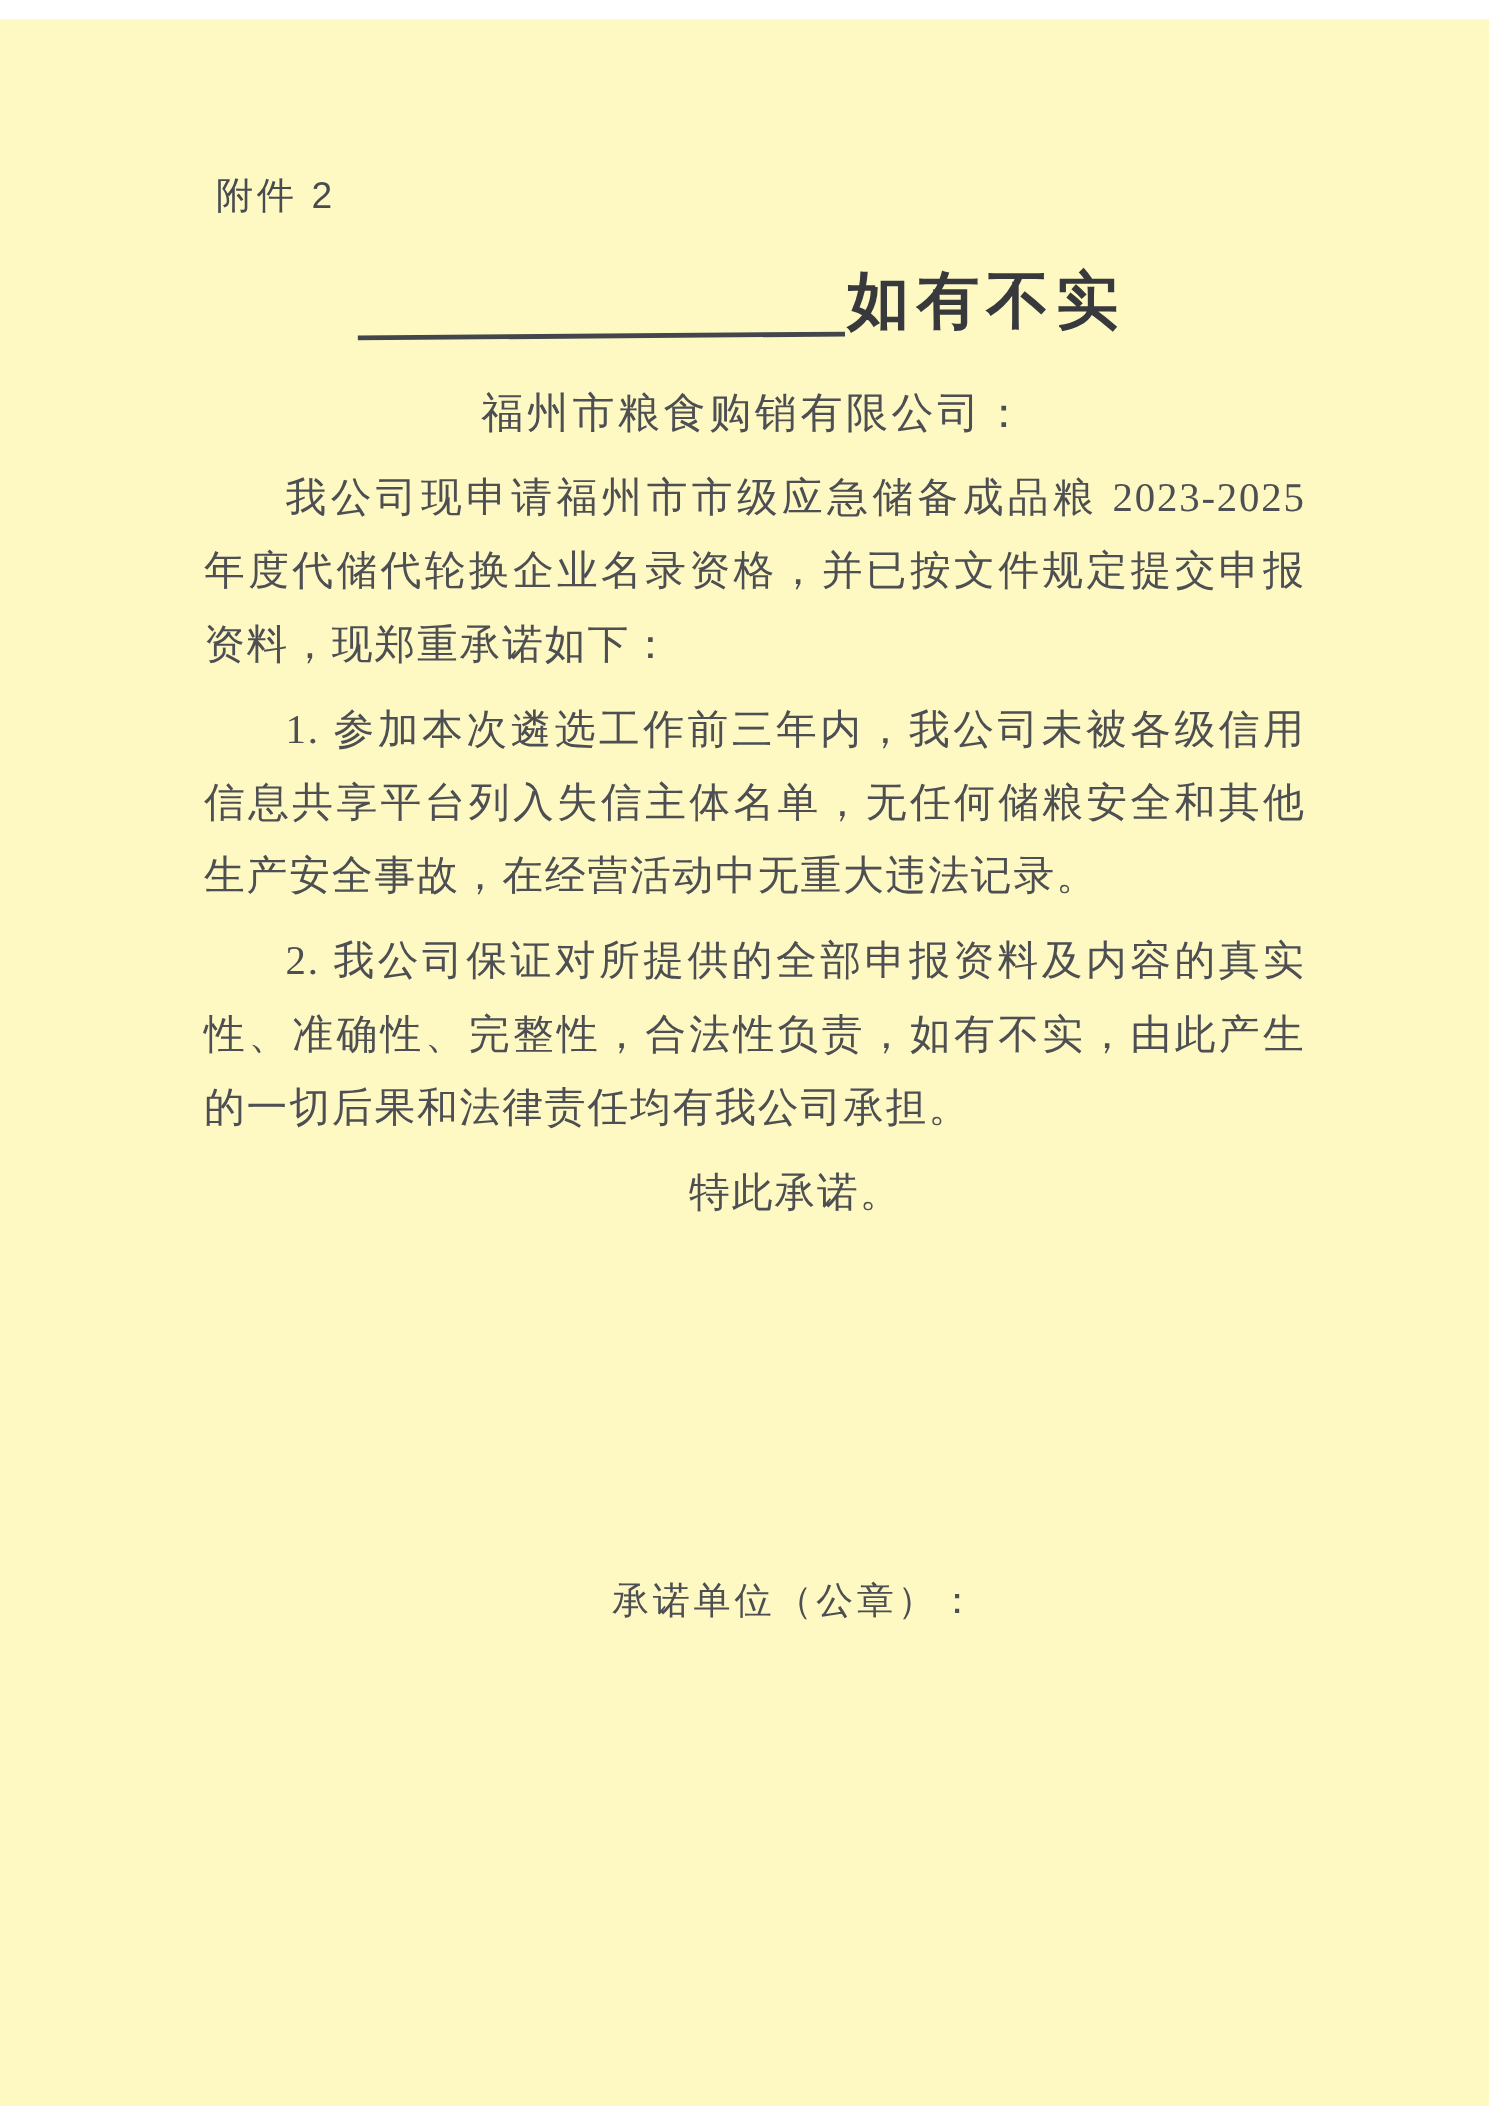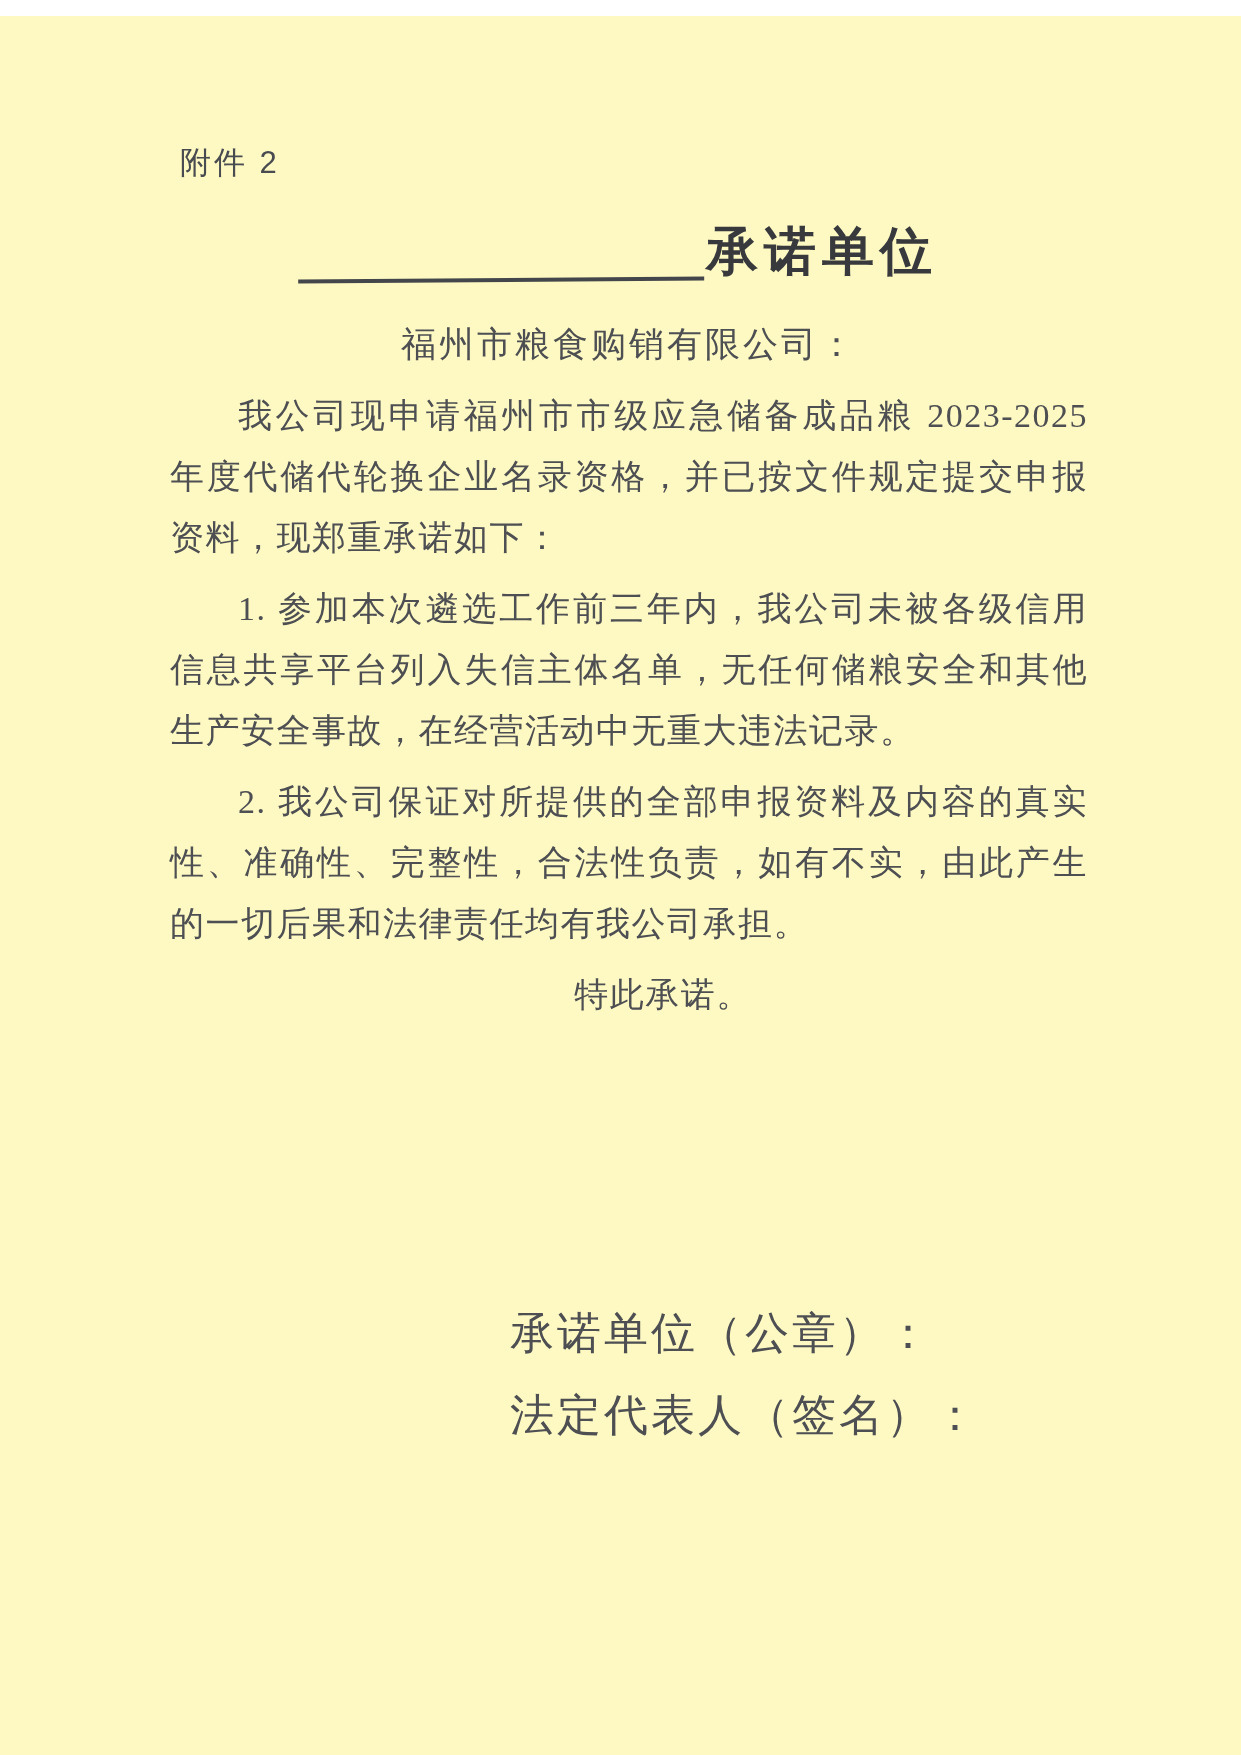--- a/index.html
+++ b/index.html
@@ -61,21 +61,21 @@
     letter-spacing: 3px;
     text-align: center;
   }
   .para { margin-top: 10px !important; }
   .indent { text-indent: 2em; }
   .closing { text-align: center; }
   .signature-block {
     position: absolute;
     left: 510px;
     top: 1296px;
-    font-size: 44px;
+    font-size: 31px;
     letter-spacing: 3px;
     color: #4d4f52;
   }
   .signature-block p { margin: 0; line-height: 44px; }
   .sig-line2 { margin-top: 38px !important; }
   .date-line {
     margin-top: 46px !important;
     padding-left: 20px;
     letter-spacing: 2px;
     white-space: nowrap;
@@ -86,29 +86,28 @@
 </style>
 </head>
 <body>
 
 <div class="page">
 
   <div class="attachment">附件 2</div>
 
   <div class="title-row">
     <span class="blank-line"></span>
-    <h1 class="doc-title">承诺单位</h1>
+    <h1 class="doc-title">如有不实</h1>
   </div>
 
   <div class="body-block">
     <p class="salutation">福州市粮食购销有限公司：</p>
     <p class="para indent">我公司现申请福州市市级应急储备成品粮 2023-2025 年度代储代轮换企业名录资格，并已按文件规定提交申报资料，现郑重承诺如下：</p>
     <p class="para indent">1. 参加本次遴选工作前三年内，我公司未被各级信用信息共享平台列入失信主体名单，无任何储粮安全和其他生产安全事故，在经营活动中无重大违法记录。</p>
     <p class="para indent">2. 我公司保证对所提供的全部申报资料及内容的真实性、准确性、完整性，合法性负责，如有不实，由此产生的一切后果和法律责任均有我公司承担。</p>
     <p class="para indent closing">特此承诺。</p>
   </div>
 
   <div class="signature-block">
     <p class="sig-line1">承诺单位（公章）：</p>
-    <p class="sig-line2">法定代表人（签名）：</p>
   </div>
 
 </div>
 
 </body></html>

